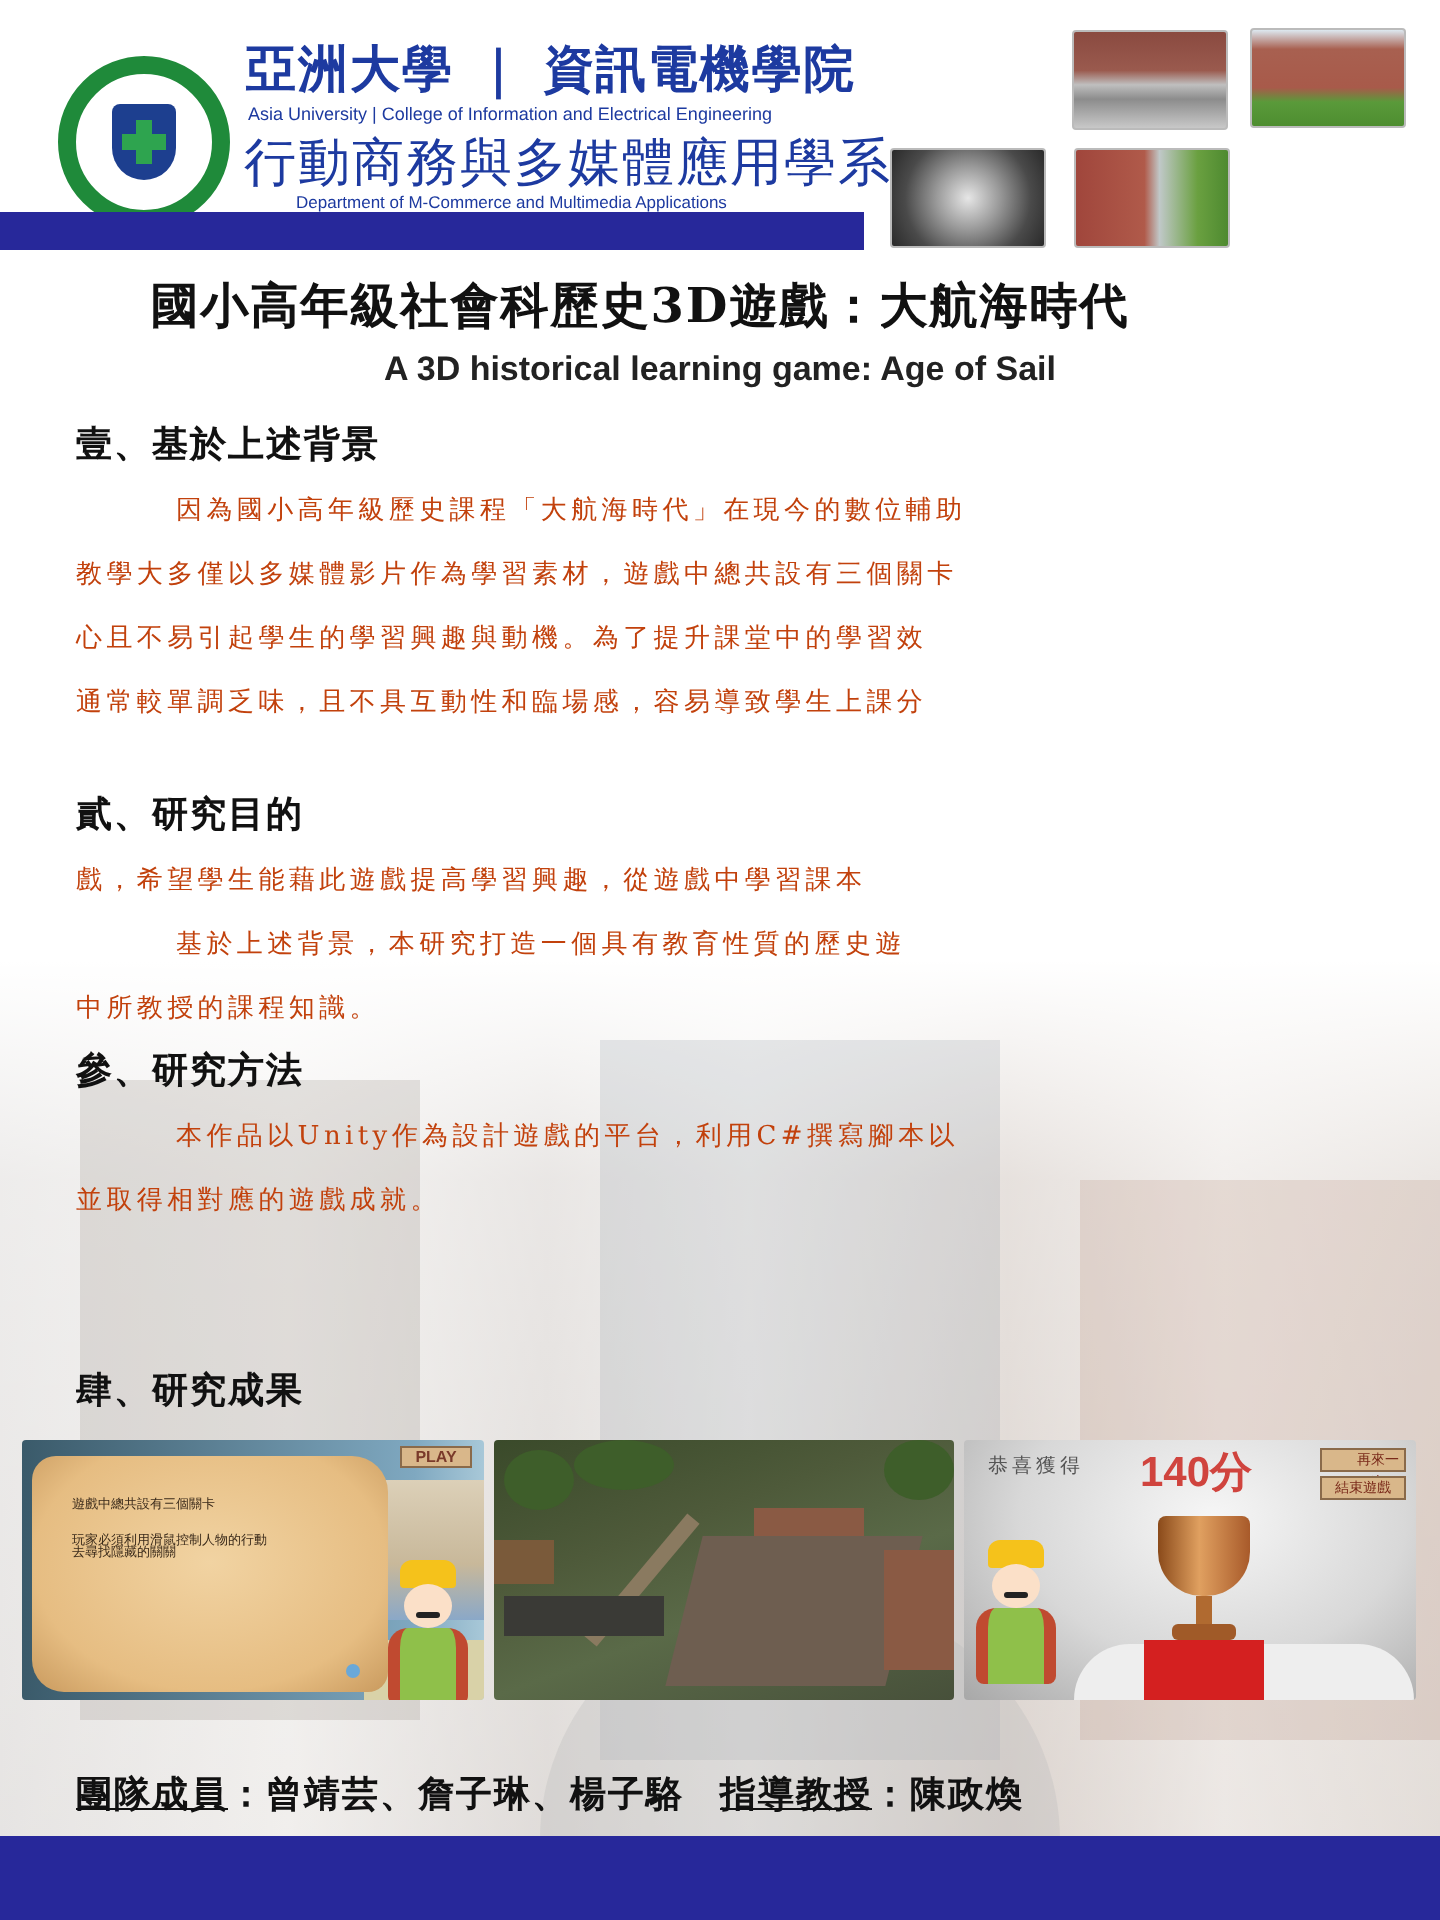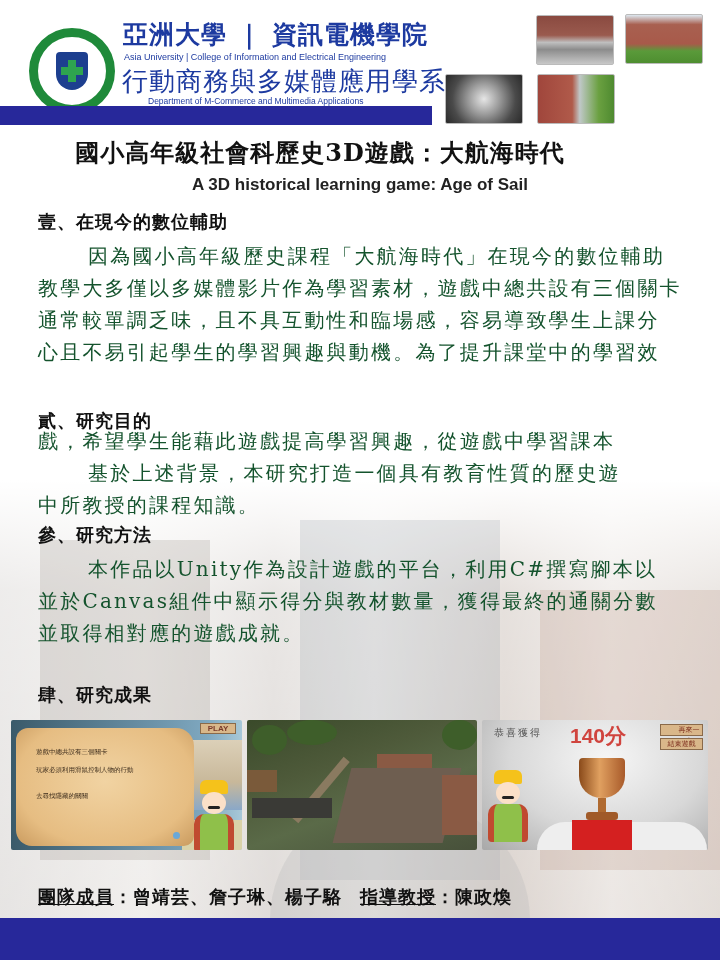--- a/index.html
+++ b/index.html
@@ -42,21 +42,21 @@
   .photo.p4 { left: 537px; top: 74px; width: 78px; height: 50px; background: linear-gradient(90deg,#a0463c 0%,#b05a4a 45%,#c0c8c8 55%,#6aa040 80%,#4e8a30 100%); }
 
   
   .content { position: absolute; left: 0; top: 125px; width: 720px; z-index: 2; }
   .title-cn { position: absolute; left: 0; width: 640px; top: 12px; text-align: center; font-family: "DejaVu Serif", serif;
     font-weight: bold; font-size: 24px; letter-spacing: 1px; color: #111; }
   .title-en { position: absolute; left: 0; width: 720px; top: 50px; text-align: center; font-family: "Liberation Sans", sans-serif;
     font-size: 17px; color: #222; }
 
   .section-head { position: absolute; left: 38px; font-family: "DejaVu Serif", serif; font-weight: bold; font-size: 18px; color: #111; letter-spacing: 1px; white-space: nowrap; }
-  .para { position: absolute; left: 38px; width: 660px; font-family: "DejaVu Serif", serif; font-size: 20px; line-height: 32px; color: #14532d; letter-spacing: 2.2px; }
+  .para { position: absolute; left: 38px; width: 660px; font-family: "DejaVu Serif", serif; font-size: 13px; line-height: 32px; color: #c2410c; letter-spacing: 2.2px; }
   .para .line { display: block; white-space: nowrap; }
   .para .indent { padding-left: 50px; }
 
   
   .shots { position: absolute; left: 0; top: 720px; width: 720px; height: 132px; z-index: 2; }
   .shot { position: absolute; top: 0; height: 130px; overflow: hidden; border-radius: 2px; }
   .shot1 { left: 11px; width: 231px; background: linear-gradient(90deg,#3a5a6a 0%,#7fa8c0 85%,#a8c8d8 100%); }
   .shot1 .parchment { position: absolute; left: 5px; top: 8px; width: 178px; height: 118px; background: radial-gradient(ellipse at 50% 45%, #f1d3a2 0%, #e6bd82 70%, #c99a5e 100%); border-radius: 12px 18px 10px 16px; }
   .shot1 .scroll-line { position: absolute; left: 20px; font-family: "DejaVu Sans", sans-serif; font-size: 6.5px; color: #3a2a1a; white-space: nowrap; }
   .shot1 .play-btn { position: absolute; right: 6px; top: 3px; width: 36px; height: 11px; background: #d9b78a; border: 1px solid #8a6a4a;
@@ -129,54 +129,53 @@
   <div class="photo p1"></div>
   <div class="photo p2"></div>
   <div class="photo p3"></div>
   <div class="photo p4"></div>
 </header>
 
 <main class="content">
   <h1 class="title-cn">國小高年級社會科歷史3D遊戲：大航海時代</h1>
   <h2 class="title-en">A 3D historical learning game: Age of Sail</h2>
 
-  <div class="section-head" style="top:85px;">壹、在現今的數位輔助</div>
+  <div class="section-head" style="top:85px;">壹、基於上述背景</div>
   <div class="para" style="top:115px;">
     <span class="line indent">因為國小高年級歷史課程「大航海時代」在現今的數位輔助</span>
     <span class="line">教學大多僅以多媒體影片作為學習素材，遊戲中總共設有三個關卡</span>
+    <span class="line">心且不易引起學生的學習興趣與動機。為了提升課堂中的學習效</span>
     <span class="line">通常較單調乏味，且不具互動性和臨場感，容易導致學生上課分</span>
-    <span class="line">心且不易引起學生的學習興趣與動機。為了提升課堂中的學習效</span>
-  </div>
-
-  <div class="section-head" style="top:270px;margin-top:14px;">貳、研究目的</div>
+  </div>
+
+  <div class="section-head" style="top:270px;">貳、研究目的</div>
   <div class="para" style="top:300px;">
     <span class="line">戲，希望學生能藉此遊戲提高學習興趣，從遊戲中學習課本</span>
     <span class="line indent">基於上述背景，本研究打造一個具有教育性質的歷史遊</span>
     <span class="line">中所教授的課程知識。</span>
   </div>
 
   <div class="section-head" style="top:398px;">參、研究方法</div>
   <div class="para" style="top:428px;">
     <span class="line indent">本作品以Unity作為設計遊戲的平台，利用C#撰寫腳本以</span>
-    <span class="line">並於Canvas組件中顯示得分與教材數量，獲得最終的通關分數</span>
     <span class="line">並取得相對應的遊戲成就。</span>
   </div>
 
   <div class="section-head" style="top:558px;">肆、研究成果</div>
 </main>
 
 <section class="shots">
 
   <div class="shot shot1">
     <div class="buildings"></div>
     <div class="ground"></div>
     <div class="parchment">
       <div class="scroll-line" style="top:20px;">遊戲中總共設有三個關卡</div>
       <div class="scroll-line" style="top:38px;">玩家必須利用滑鼠控制人物的行動</div>
-      <div class="scroll-line" style="top:64px;text-align:center;">去尋找隱藏的關關</div>
+      <div class="scroll-line" style="top:44px;text-align:center;">去尋找隱藏的關關</div>
     </div>
     <div class="down-marker"></div>
     <div class="play-btn">PLAY</div>
     <div class="char">
       <div class="hat"></div>
       <div class="face"></div>
       <div class="mustache"></div>
       <div class="robe"></div>
     </div>
   </div>

